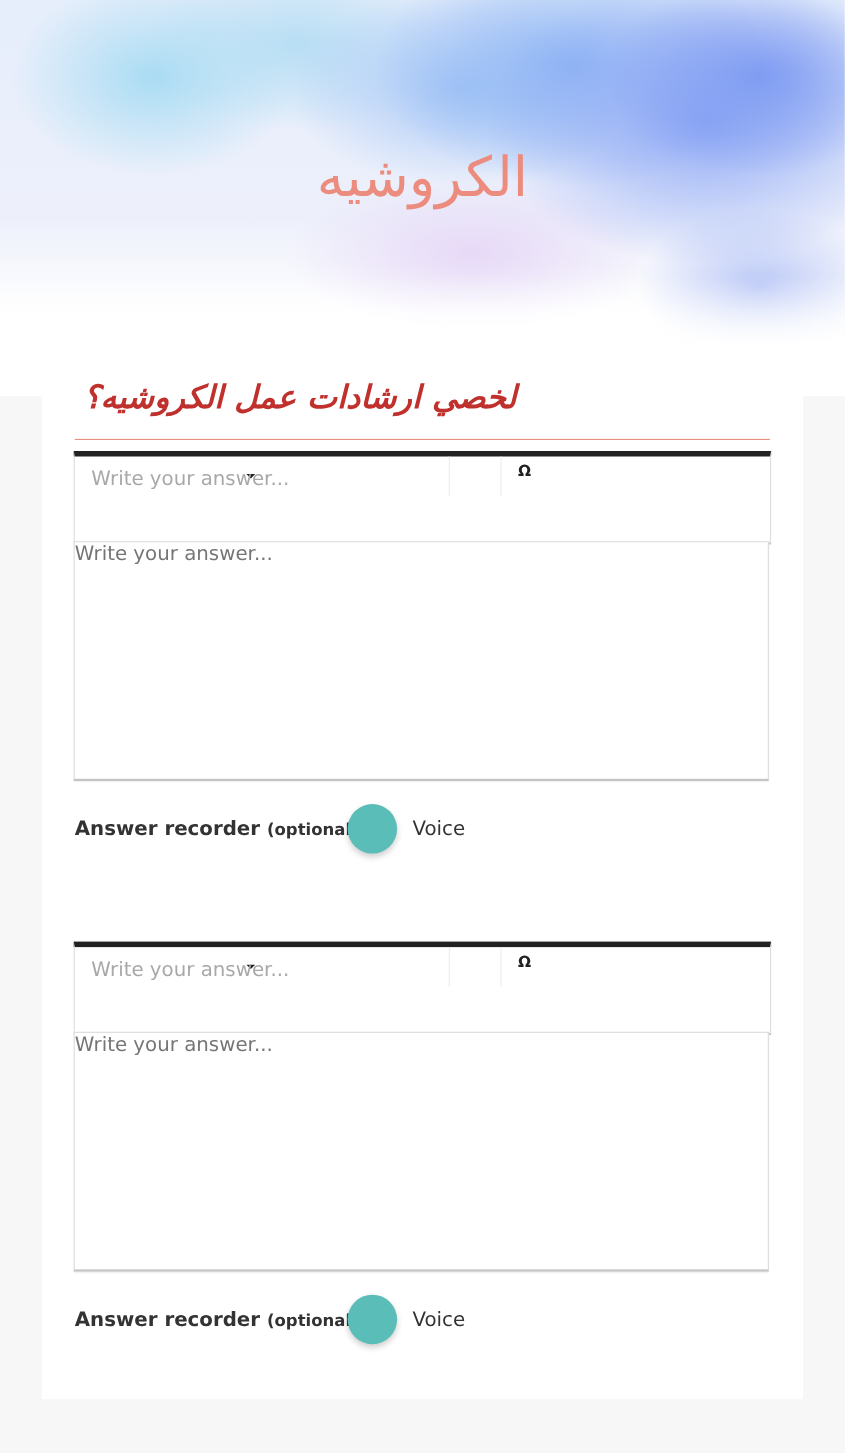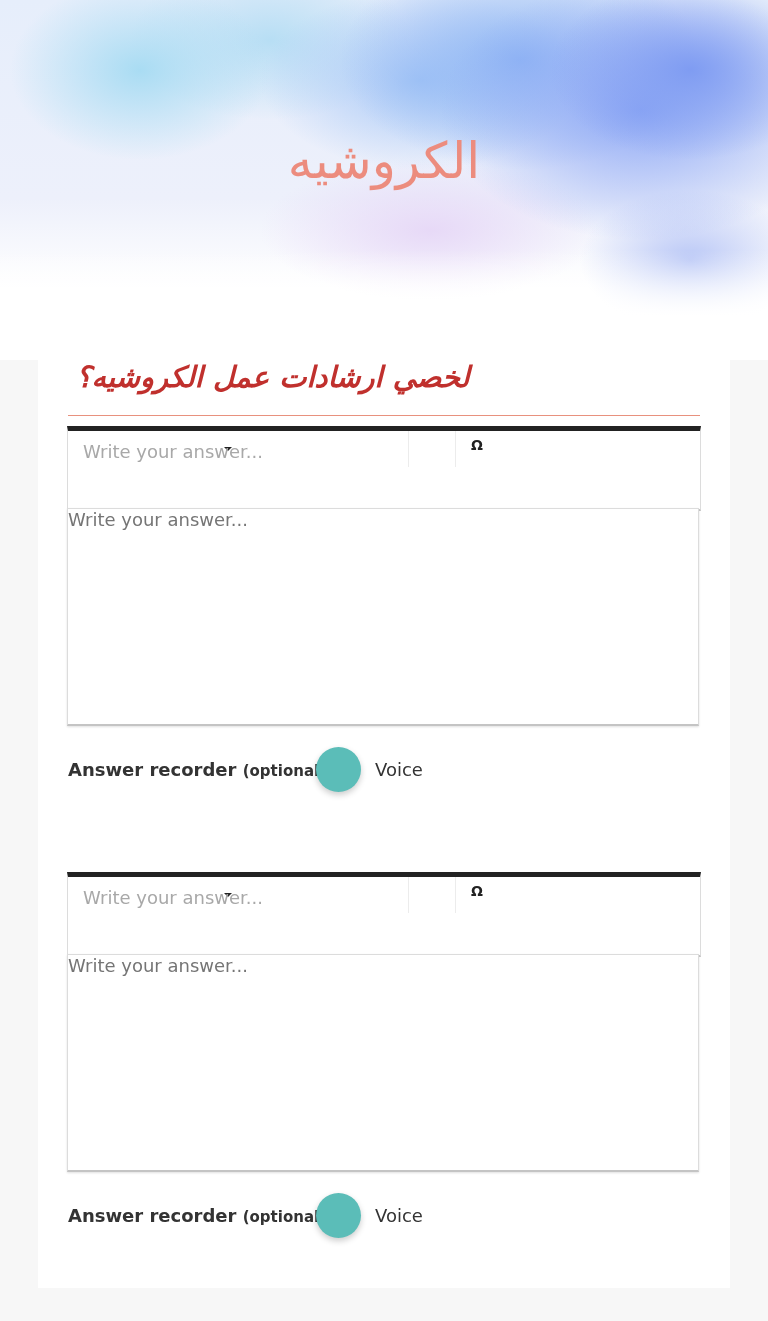--- a/index.html
+++ b/index.html
@@ -25,21 +25,21 @@
   .header-fade {
     position: absolute; left: 0; top: 250px; width: 768px; height: 110px;
     background: linear-gradient(180deg, rgba(255,255,255,0) 0%, #ffffff 60%);
   }
   .site-title {
     position: absolute; left: 0; top: 132px; width: 768px; text-align: center;
     font-family: Liberation Sans, sans-serif; font-size: 50px; color: #ec8c7e;
     direction: rtl; letter-spacing: 1px;
   }
   .card {
-    position: absolute; left: 38px; top: 360px; width: 692px; height: 928px;
+    position: absolute; left: 38px; top: 344px; width: 692px; height: 928px;
     background: #ffffff;
   }
   .question-title {
     position: absolute; left: 30px; top: 0px; width: 632px; height: 55px;
     border-bottom: 1px solid #e8917e;
     font-family: "DejaVu Serif", serif; font-size: 29px; font-weight: bold; font-style: italic;
     color: #c0302d; direction: rtl; text-align: right;
   }
   .question-title span {
     position: absolute; left: 8px; top: 0; white-space: nowrap; direction: rtl;

